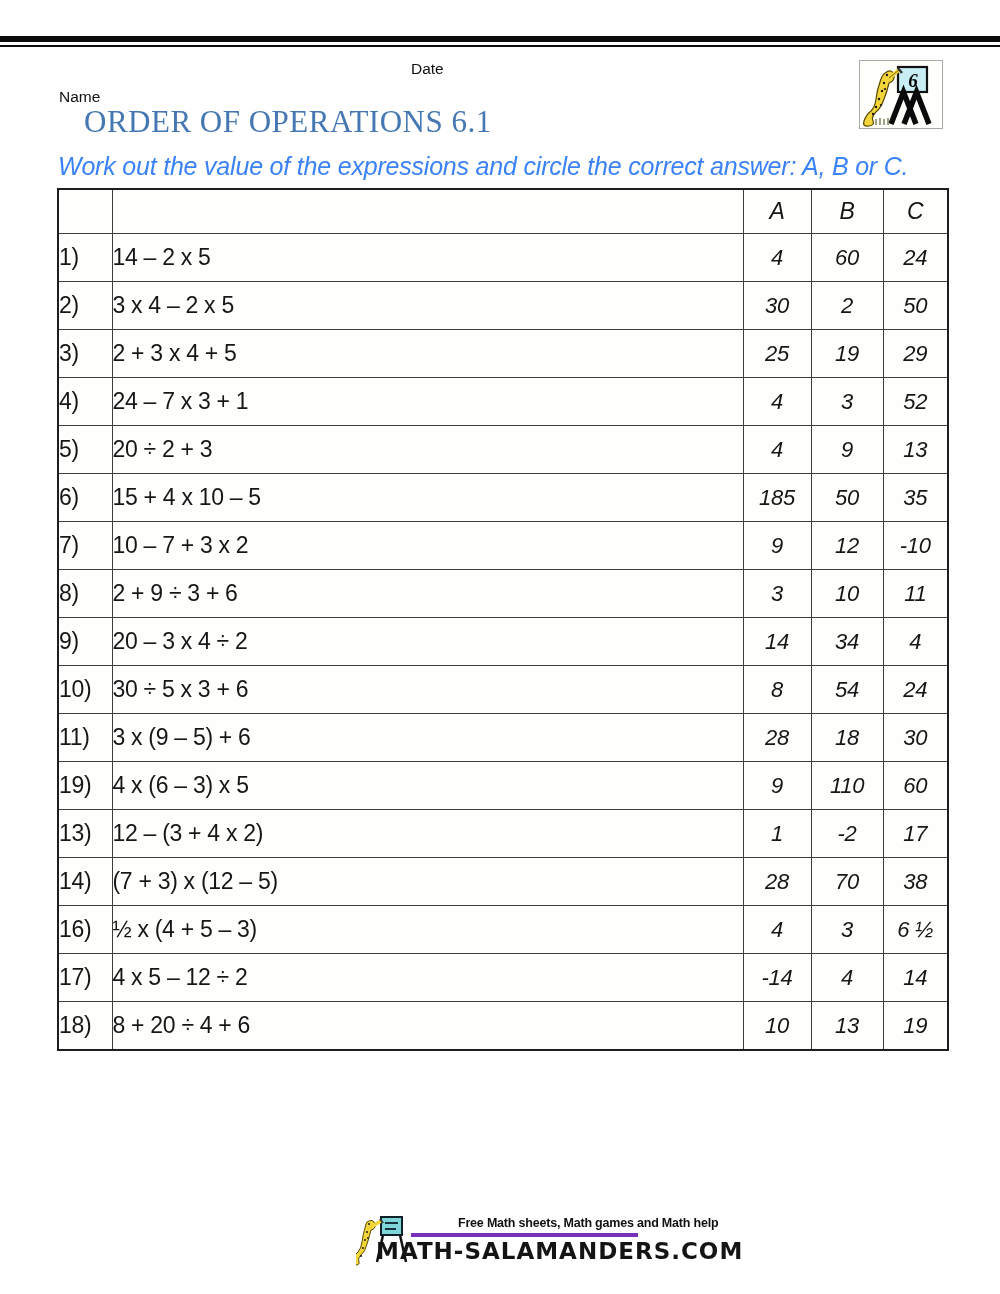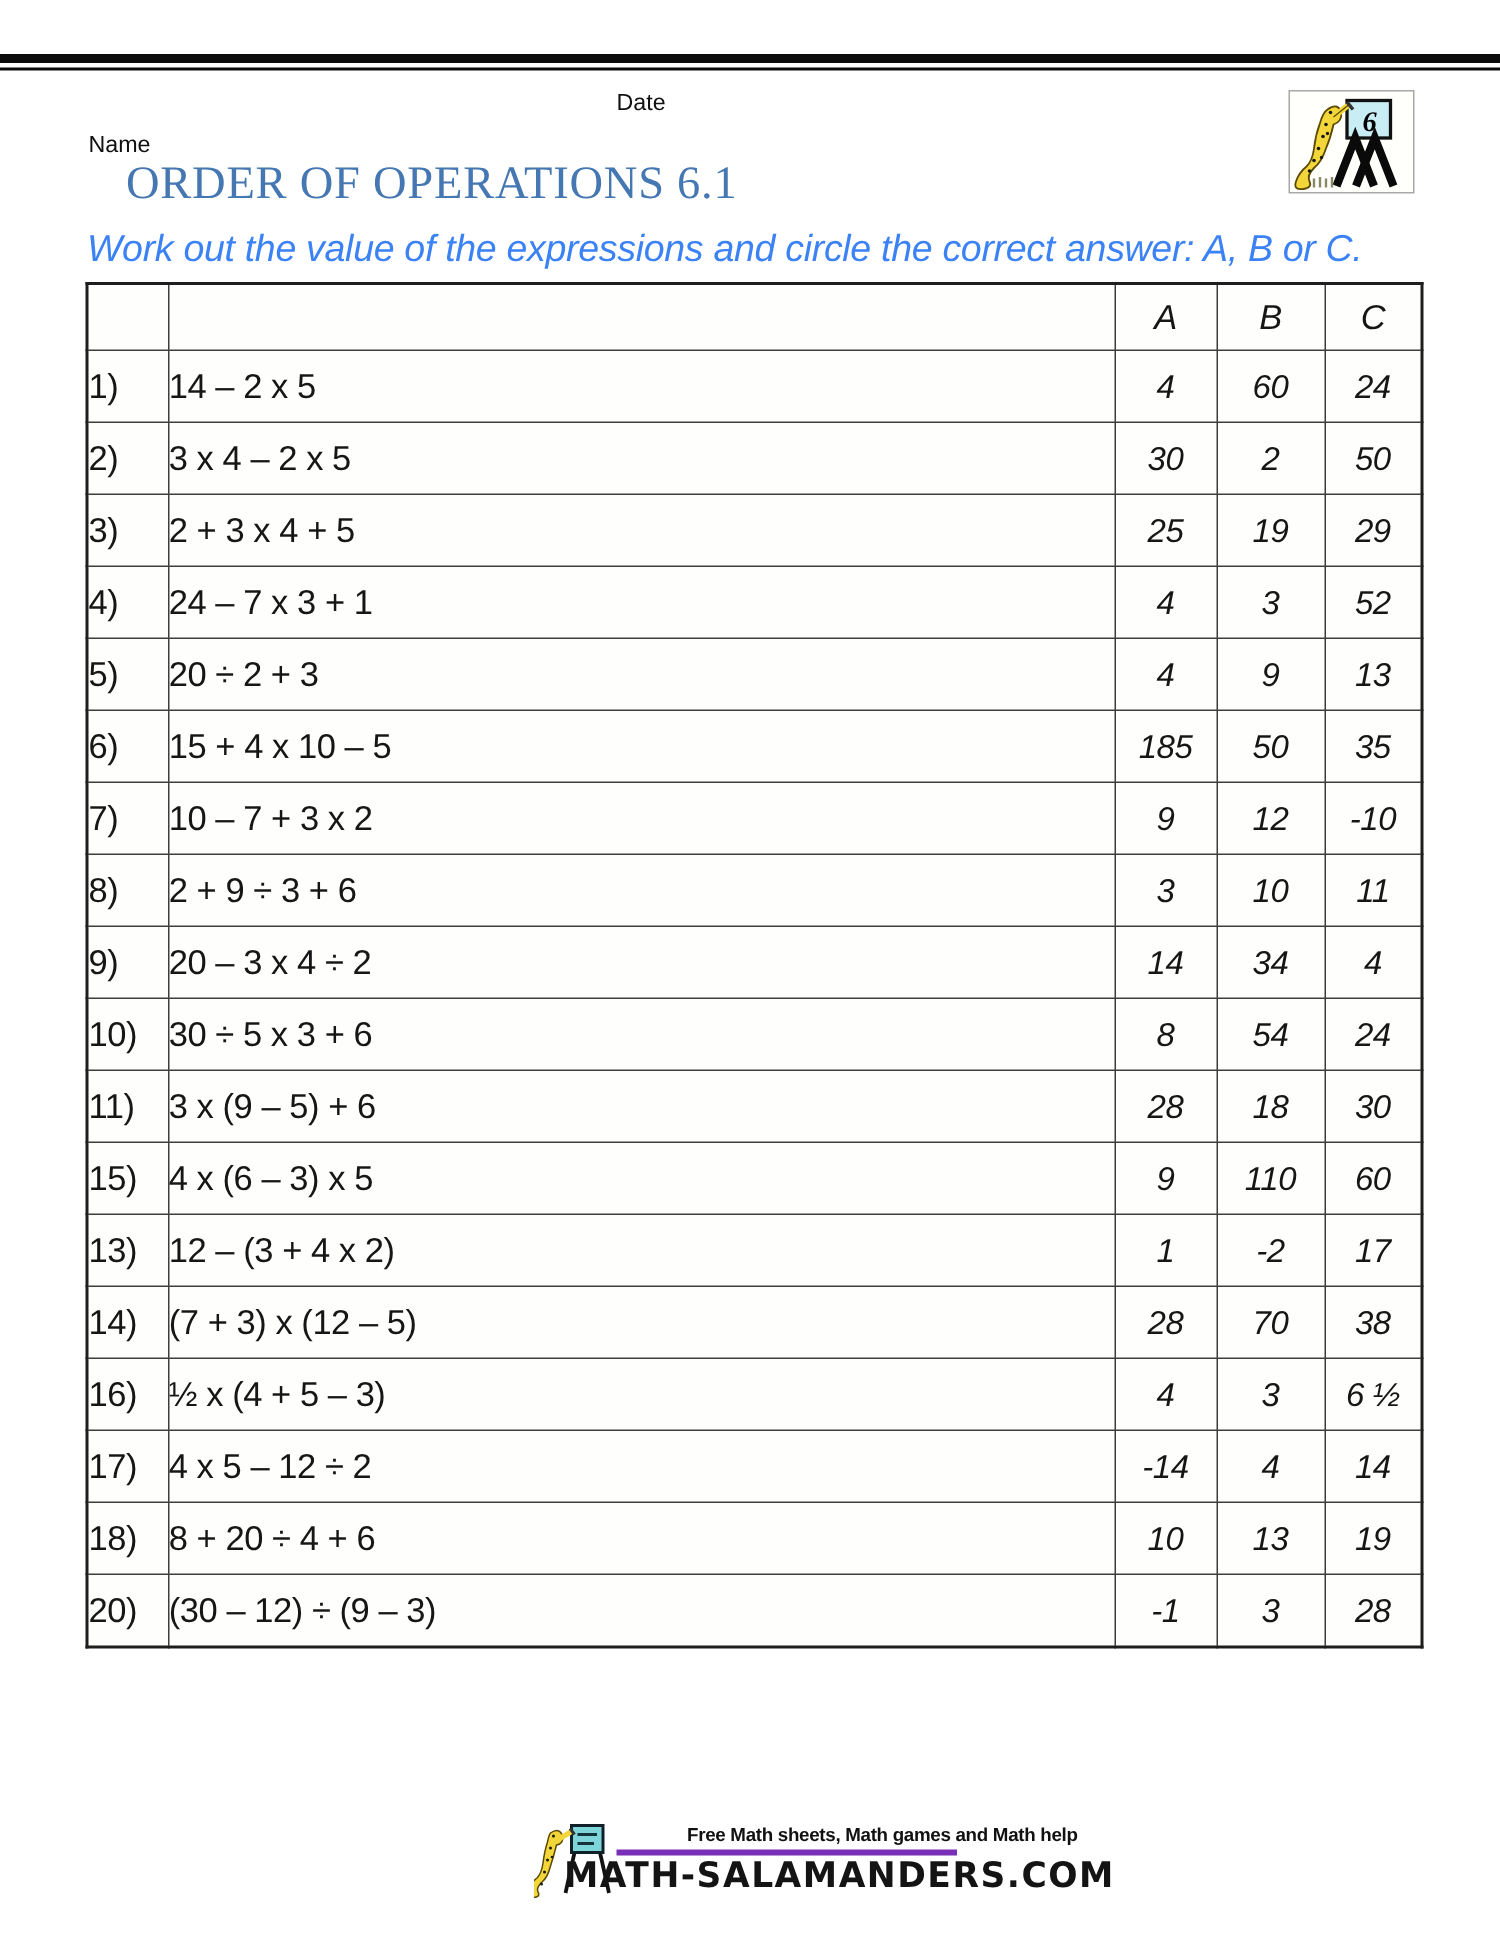--- a/index.html
+++ b/index.html
@@ -199,21 +199,21 @@
 
   <tr class="data-row">
     <td class="c-num">11)</td>
     <td class="c-expr">3 x (9 – 5) + 6</td>
     <td class="c-ans">28</td>
     <td class="c-ans">18</td>
     <td class="c-ans">30</td>
   </tr>
 
   <tr class="data-row">
-    <td class="c-num">15)</td>
+    <td class="c-num">19)</td>
     <td class="c-expr">4 x (6 – 3) x 5</td>
     <td class="c-ans">9</td>
     <td class="c-ans">110</td>
     <td class="c-ans">60</td>
   </tr>
 
   <tr class="data-row">
     <td class="c-num">13)</td>
     <td class="c-expr">12 – (3 + 4 x 2)</td>
     <td class="c-ans">1</td>
@@ -248,27 +248,20 @@
 
   <tr class="data-row">
     <td class="c-num">18)</td>
     <td class="c-expr">8 + 20 ÷ 4 + 6</td>
     <td class="c-ans">10</td>
     <td class="c-ans">13</td>
     <td class="c-ans">19</td>
   </tr>
 
 
-  <tr class="data-row">
-    <td class="c-num">20)</td>
-    <td class="c-expr">(30 – 12) ÷ (9 – 3)</td>
-    <td class="c-ans">-1</td>
-    <td class="c-ans">3</td>
-    <td class="c-ans">28</td>
-  </tr>
 </tbody>
 </table>
 
 <div class="footer">
   <svg class="footer-salamander" width="54" height="52" viewBox="0 0 54 52">
 
     <line x1="27" y1="21" x2="21" y2="48" stroke="#111" stroke-width="2.5"></line>
     <line x1="44" y1="21" x2="50" y2="48" stroke="#111" stroke-width="2.5"></line>
 
     <rect x="25" y="3" width="21" height="18" fill="#7fd6da" stroke="#102028" stroke-width="2"></rect>

